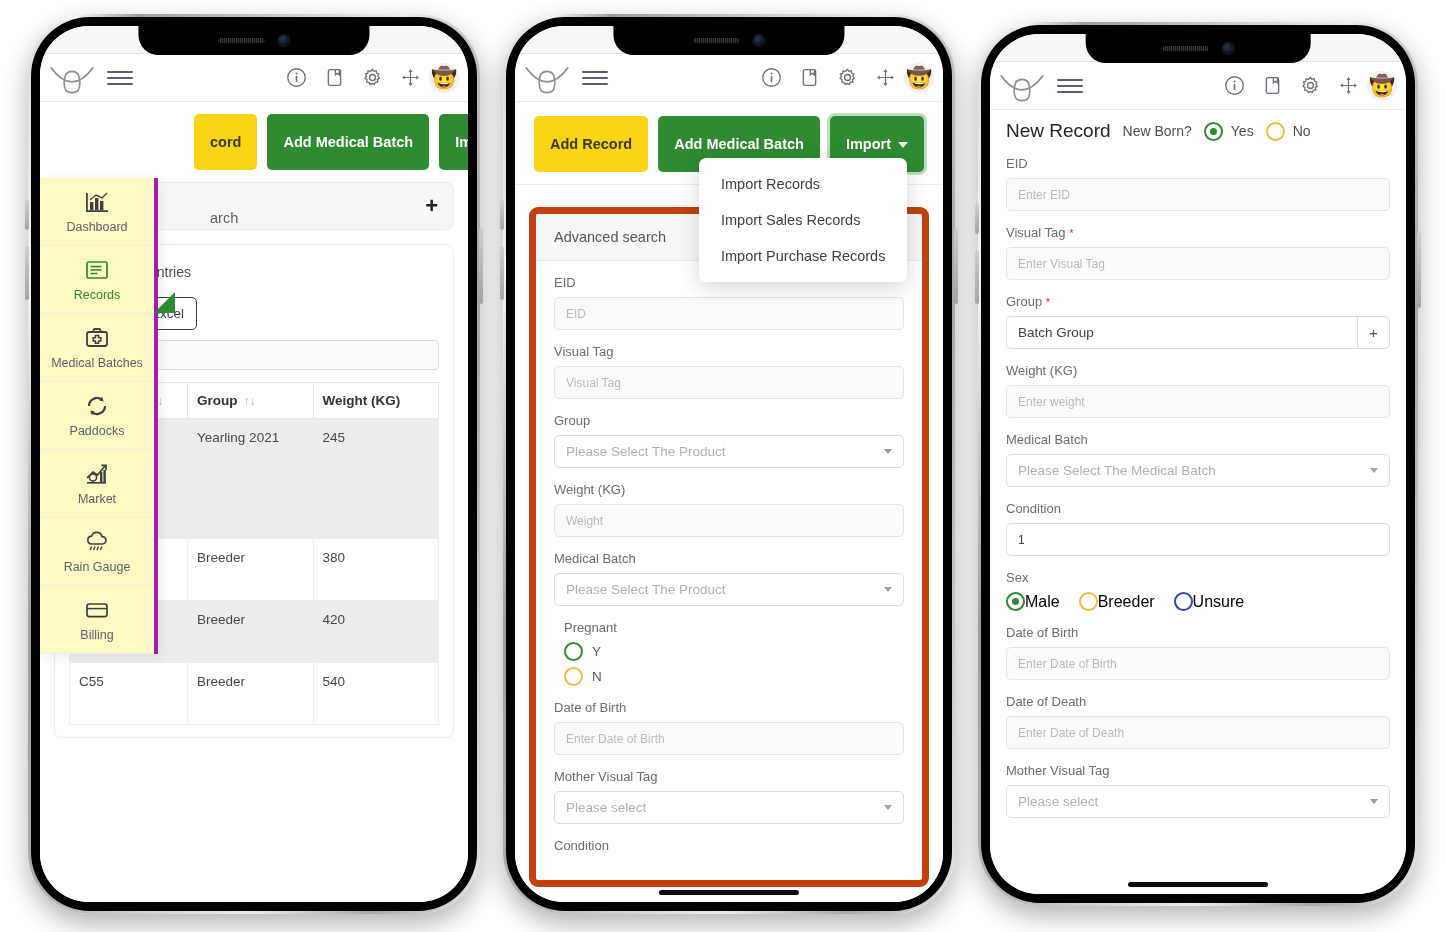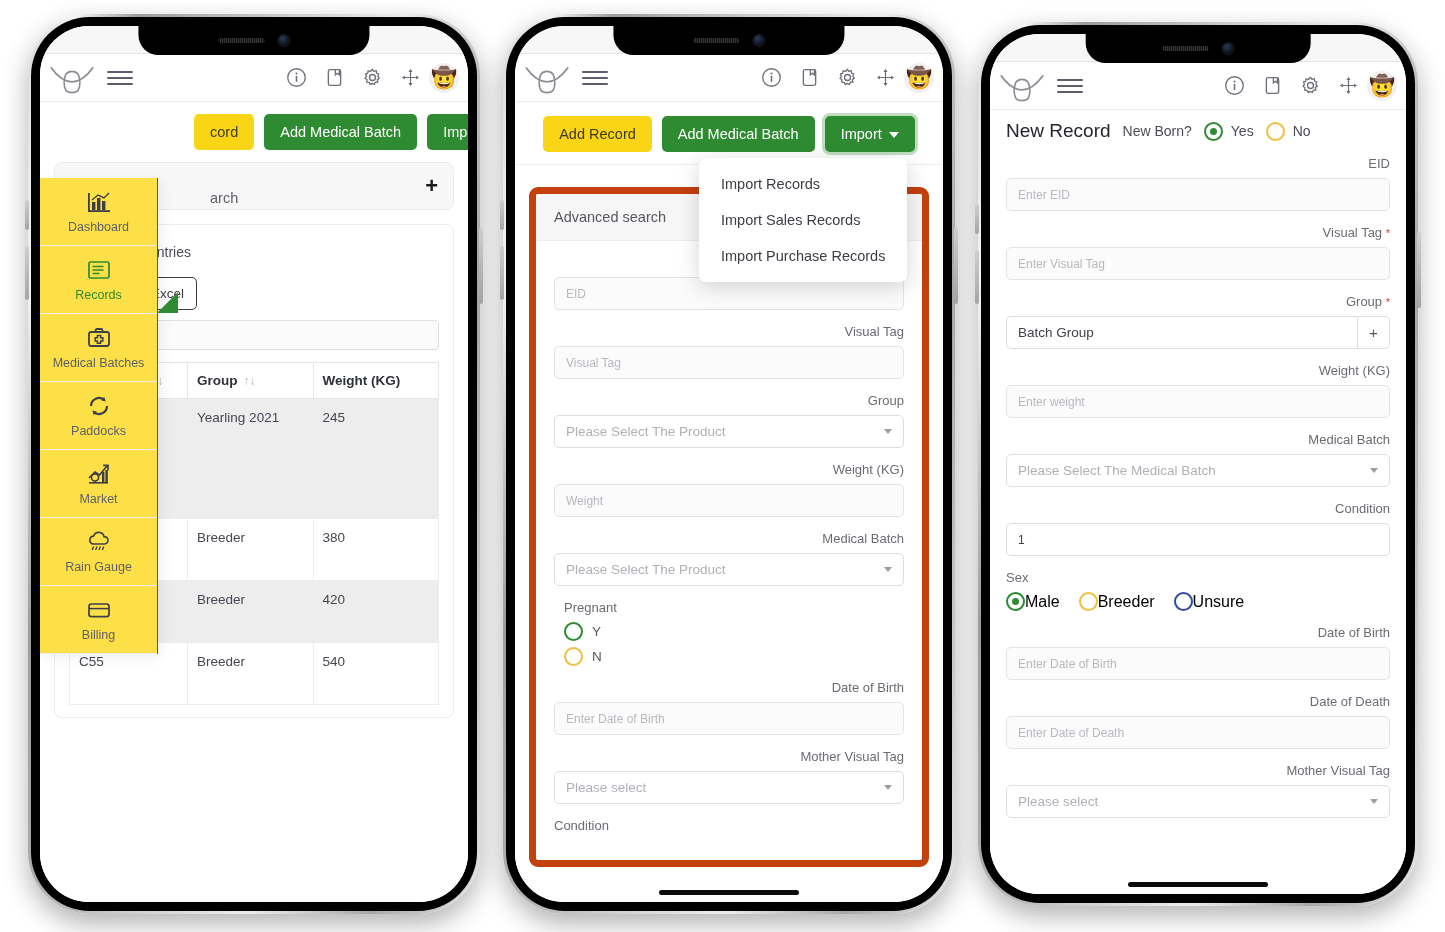--- a/index.html
+++ b/index.html
@@ -66,33 +66,33 @@
   .burger i { display:block; height:2px; background:#5c5f6b; border-radius:1px; }
   .appbar-spacer { flex: 1 1 auto; }
   .hicons { display:flex; align-items:center; gap: 17px; }
   .hicon { width: 21px; height: 21px; color:#6d7079; flex:none; }
   .avatar { width: 30px; height: 30px; border-radius: 50%;
     background:#f0f0f0; display:flex; align-items:center; justify-content:center;
     font-size: 21px; line-height:1; flex:none; overflow:hidden; }
 
   
   .actionbar { display:flex; gap:10px; padding: 12px 0 12px 0; align-items:center; }
-  .btn { border:none; border-radius:5px; font-size:14.5px; font-weight:400;
-    padding: 10px 16px; cursor:pointer; white-space:nowrap;
+  .btn { border:none; border-radius:5px; font-size:14.5px; font-weight:700;
+    padding: 20px 16px; cursor:pointer; white-space:nowrap;
     font-family:"Liberation Sans",sans-serif; }
   .btn-yellow { background:#FAD516; color:#3b3b20; }
   .btn-green  { background:#2E8B31; color:#ffffff; }
   .btn-green.focus { box-shadow: 0 0 0 3px rgba(46,139,49,.30); }
   .caret { display:inline-block; width:0;height:0; margin-left:7px;
     border-left:5px solid transparent;border-right:5px solid transparent;border-top:6px solid currentColor; vertical-align:middle;}
 
   
   .sidebar {
     position:absolute; left:0; top:76px; width:118px;
-    background:#fde047; border-right:1px solid #a21caf;
+    background:#fef9c3; border-right:4px solid #a21caf;
     box-shadow: 3px 3px 12px rgba(0,0,0,.07);
     z-index: 30;
   }
   .side-item { height:68px; border-bottom:1px solid #ededed;
     display:flex; flex-direction:column; align-items:center; justify-content:center; gap:5px;
     position:relative; cursor:pointer; }
   .side-item .si-ico { width:26px; height:26px; color:#3d3f47; }
   .side-item .si-label { font-size:12.5px; color:#5d6069; }
   .side-item.active .si-label { color:#2E8B31; }
   .side-item.active .si-ico { color:#2E8B31; }
@@ -123,21 +123,21 @@
   table.rec td { border:1px solid #eeeef0; padding:11px 9px; color:#454751; vertical-align:top; }
   table.rec tr.alt td { background:#ededee; }
   td.vt { color:#EFC040; font-weight:500; }
   .sortico { color:#b5b6bb; font-size:12px; margin-left:6px; }
 
   
   .adv-card { background:#fff; border:7px solid #c2410c; border-radius:9px; margin: 0 14px; overflow:hidden; }
   .adv-head { background:#f7f7f8; border-bottom:1px solid #ececee; padding: 15px 18px;
     font-size:14.5px; color:#55575f; }
   .adv-body { padding: 14px 18px 20px 18px; }
-  .fld { margin-bottom: 14px; text-align: right; }
+  .fld { margin-bottom: 14px; }
   .fld-label { font-size:13px; color:#6a6c74; margin-bottom:7px; display:block; }
   .fld-label .req { color:#e0342b; font-size:11px; }
   .inp { width:100%; height:33px; border:1px solid #e4e4e7; border-radius:5px;
     background:#fbfbfc; font-size:12px; color:#b8b9bf; padding: 0 11px;
     display:flex; align-items:center; }
   .sel { width:100%; height:33px; border:1px solid #dddde1; border-radius:5px;
     background:#fff; font-size:13.5px; color:#b0b1b7; padding: 0 11px;
     display:flex; align-items:center; justify-content:space-between; }
   .sel .dcaret { width:0;height:0;border-left:4.5px solid transparent;border-right:4.5px solid transparent;border-top:5.5px solid #9d9ea5; }
   .radio-grp { margin: 4px 0 14px 10px; }

